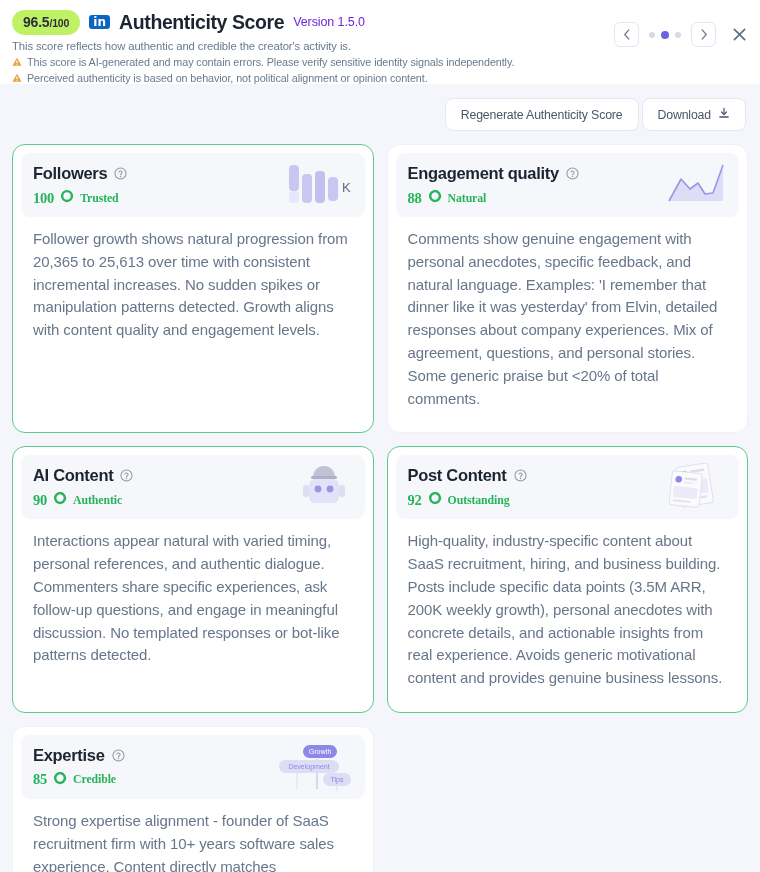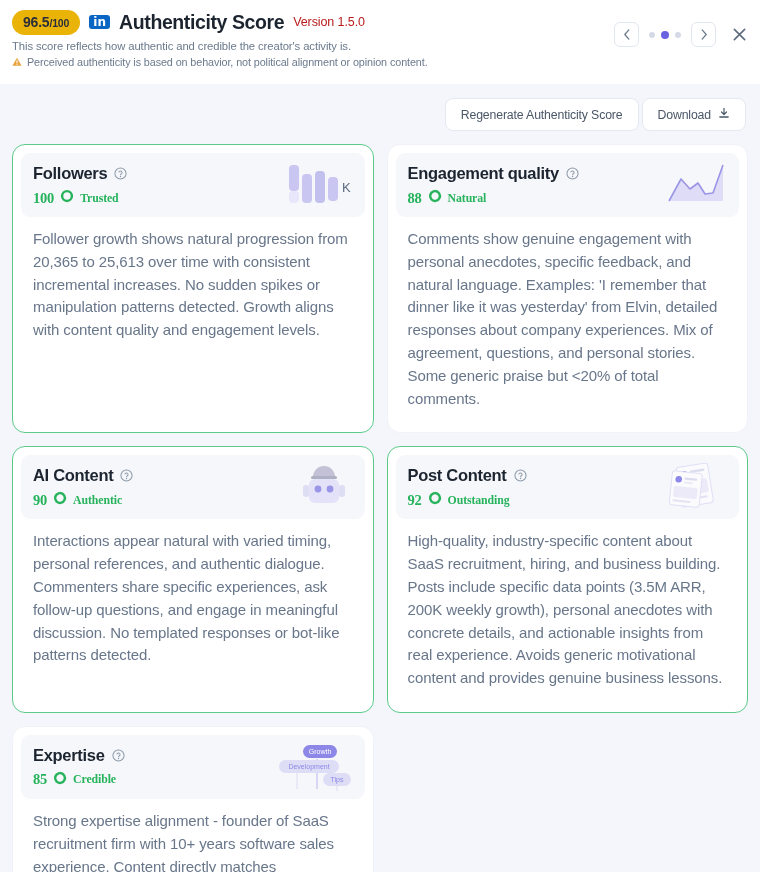--- a/index.html
+++ b/index.html
@@ -18,21 +18,21 @@
     position: relative;
     height: 84px;
   }
   .header-top {
     display: flex;
     align-items: center;
     gap: 9px;
     height: 28px;
   }
   .score-chip {
-    background: #eab308;
+    background: #bef264;
     color: #2b2f3a;
     border-radius: 13px;
     padding: 4px 11px 5px 11px;
     font-size: 14px;
     font-weight: 600;
     letter-spacing: -0.2px;
     display: flex;
     align-items: baseline;
     gap: 0px;
   }
@@ -49,21 +49,21 @@
     padding-bottom: 1px;
   }
   .app-title {
     font-size: 19.5px;
     font-weight: 700;
     color: #1c2430;
     letter-spacing: -0.4px;
   }
   .version {
     font-size: 12.5px;
-    color: #b91c1c;
+    color: #6d28d9;
     letter-spacing: -0.1px;
   }
   .subtitle {
     font-size: 11.3px;
     color: #6b7a8d;
     margin-top: 4px;
     letter-spacing: -0.1px;
   }
   .warn-row {
     display: flex; align-items: flex-start; gap: 5px;
@@ -199,20 +199,30 @@
     <div class="score-chip">
       <span>96.5</span>
         <span class="den">/100</span>
     </div>
     <div class="li-icon">in</div>
     <div class="app-title">Authenticity Score</div>
     <div class="version">Version 1.5.0</div>
   </div>
   <div class="subtitle">This score reflects how authentic and credible the creator's activity is.</div>
 
+  <div class="warn-row">
+    <span class="warn-icon">
+      <svg width="10" height="10" viewBox="0 0 12 12">
+          <path d="M6 0.8 L11.5 10.6 L0.5 10.6 Z" fill="#e8a33d"></path>
+          <rect x="5.35" y="4" width="1.3" height="3.4" fill="#fff"></rect>
+          <rect x="5.35" y="8.1" width="1.3" height="1.25" fill="#fff"></rect>
+        </svg>
+    </span>
+    <span>This score is AI-generated and may contain errors. Please verify sensitive identity signals independently.</span>
+  </div>
   <div class="warn-row">
     <span class="warn-icon">
       <svg width="10" height="10" viewBox="0 0 12 12">
           <path d="M6 0.8 L11.5 10.6 L0.5 10.6 Z" fill="#e8a33d"></path>
           <rect x="5.35" y="4" width="1.3" height="3.4" fill="#fff"></rect>
           <rect x="5.35" y="8.1" width="1.3" height="1.25" fill="#fff"></rect>
         </svg>
     </span>
     <span>Perceived authenticity is based on behavior, not political alignment or opinion content.</span>
   </div>

